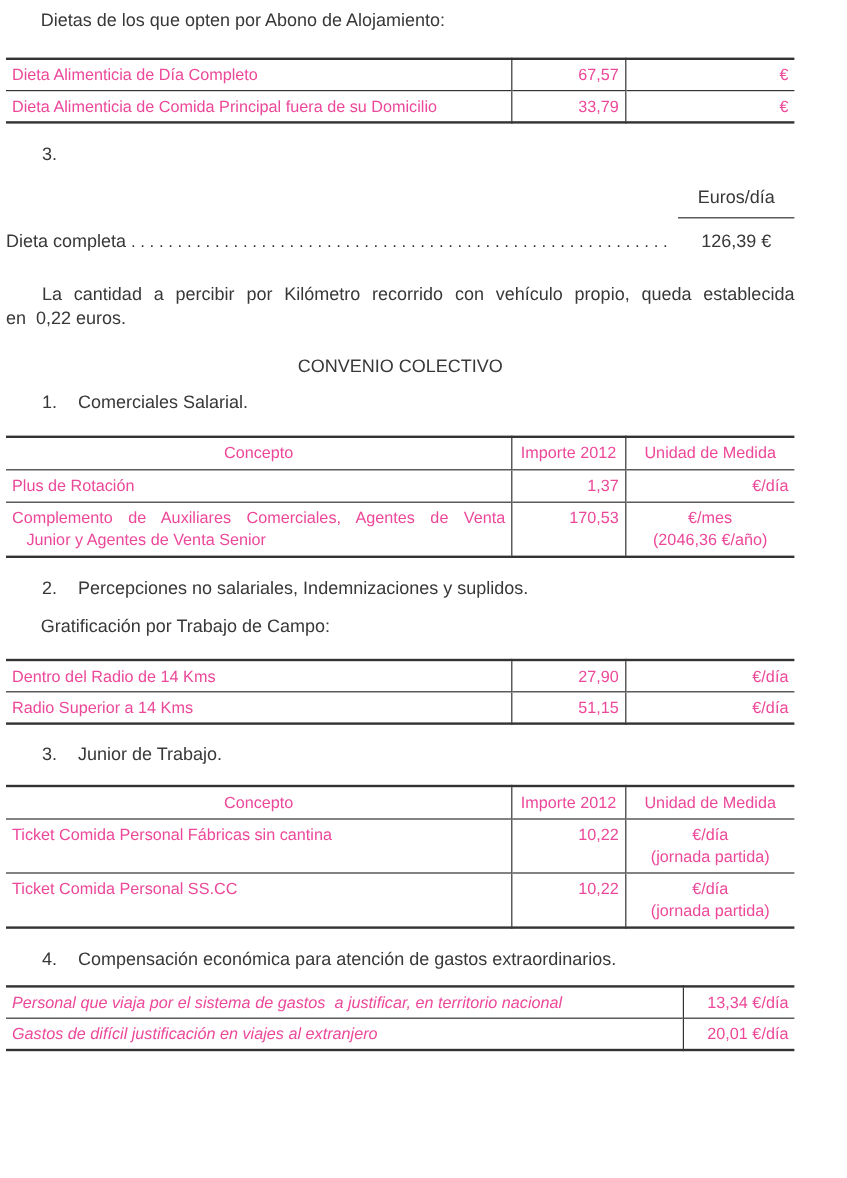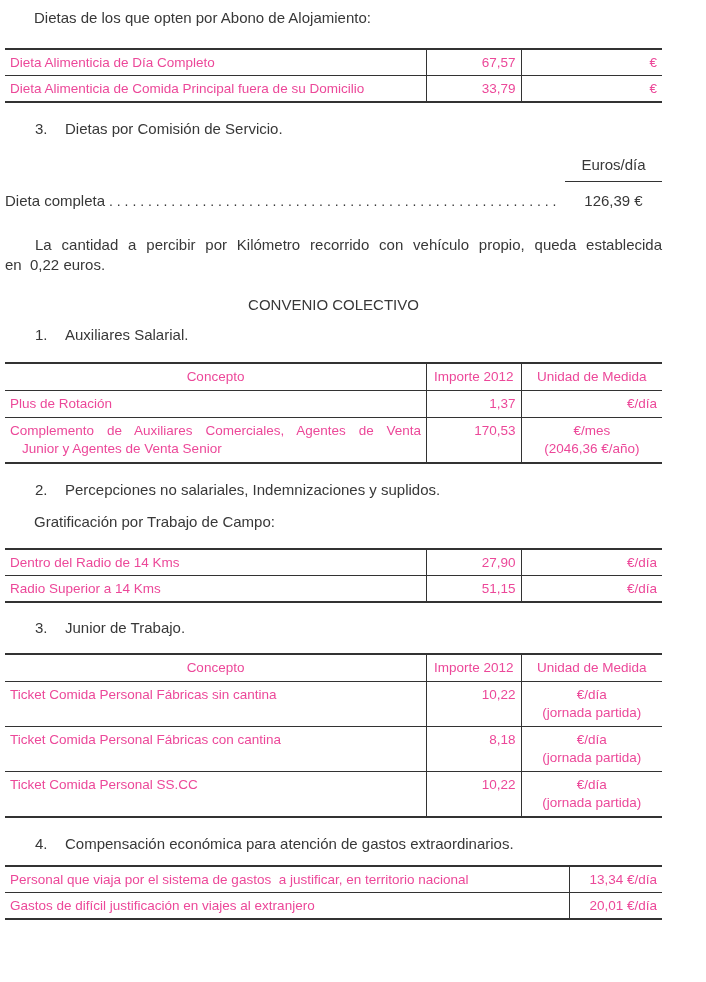--- a/index.html
+++ b/index.html
@@ -40,21 +40,21 @@
   td { padding: 4px 5px; }
   tr + tr td { border-top: 1px solid #333; }
   .col-sep { border-left: 1px solid #333; }
   .c { text-align: right; }
   .t-single td { line-height: 17px; vertical-align: middle; }
   .t-multi td { line-height: 18px; vertical-align: top; margin-left: 42px; }
   .hdr td { text-align: center; }
   .just { display: block; text-align: justify; text-align-last: justify; }
   .l2 { display: block; padding-left: 12px; }
   .uline { display: block; text-align: center; }
-  .pre { white-space: pre-wrap; }
+  .pre { white-space: pre-wrap; font-style: italic; }
 
   
   .mt20 { margin-top: 20px; } .mt16 { margin-top: 16px; } .mt9 { margin-top: 9px; }
   .mt24 { margin-top: 24px; } .mt10 { margin-top: 10px; } .mt17 { margin-top: 17px; }
   .mt12 { margin-top: 12px; } .mt15 { margin-top: 15px; } .mt11 { margin-top: 11px; }
 </style>
 </head>
 <body>
 
 <div class="page">
@@ -76,41 +76,40 @@
     <tr>
       <td>Dieta Alimenticia de Comida Principal fuera de su Domicilio</td>
       <td class="col-sep c">33,79</td>
       <td class="col-sep c">€</td>
     </tr>
   </tbody>
     </table>
 
   <div class="numbered mt16">
     <span class="num">3.</span>
-    <span>Dietas por Comisión de Servicio.</span>
   </div>
 
   <div class="euros-box mt16">Euros/día</div>
 
   <div class="dieta-row mt9">
     <span class="label">Dieta completa</span>
     <span class="dots">. . . . . . . . . . . . . . . . . . . . . . . . . . . . . . . . . . . . . . . . . . . . . . . . . . . . . . . . . . . . . . . . . . . . . . . . . . . . . . . . </span>
     <span class="val">126,39 €</span>
   </div>
 
   <div class="mt24">
     <span class="para-line1">La cantidad a percibir por Kilómetro recorrido con vehículo propio, queda establecida</span>
     <span class="para-line2">en  0,22 euros.</span>
   </div>
 
   <div class="center-title mt20">CONVENIO COLECTIVO</div>
 
   <div class="numbered mt10">
     <span class="num">1.</span>
-    <span>Auxiliares Salarial.</span>
+    <span>Comerciales Salarial.</span>
   </div>
 
   <table class="t-multi mt17">
     <colgroup>
         <col style="width:410px">
         <col style="width:92px">
         <col style="width:137px">
       </colgroup>
     <tbody>
         <tr class="hdr">
@@ -183,28 +182,20 @@
     </tr>
     <tr>
       <td>Ticket Comida Personal Fábricas sin cantina</td>
       <td class="col-sep c">10,22</td>
       <td class="col-sep">
             <span class="uline">€/día</span>
             <span class="uline">(jornada partida)</span>
           </td>
     </tr>
     <tr>
-      <td>Ticket Comida Personal Fábricas con cantina</td>
-      <td class="col-sep c">8,18</td>
-      <td class="col-sep">
-            <span class="uline">€/día</span>
-            <span class="uline">(jornada partida)</span>
-          </td>
-    </tr>
-    <tr>
       <td>Ticket Comida Personal SS.CC</td>
       <td class="col-sep c">10,22</td>
       <td class="col-sep">
             <span class="uline">€/día</span>
             <span class="uline">(jornada partida)</span>
           </td>
     </tr>
   </tbody>
     </table>
 

